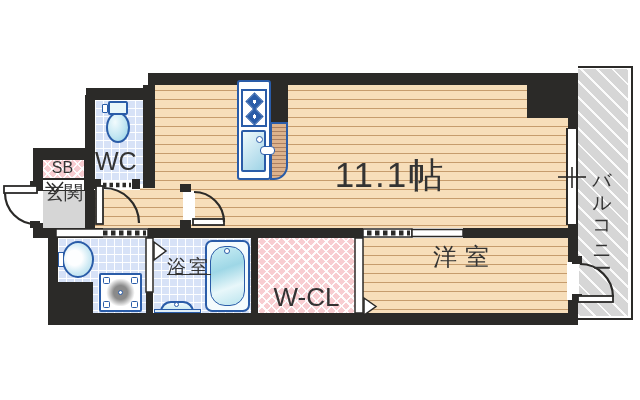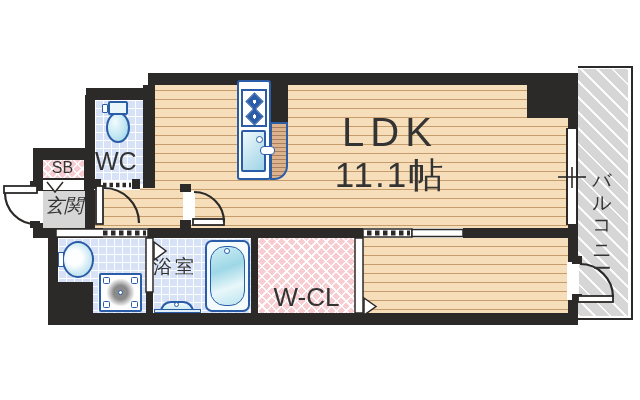--- a/index.html
+++ b/index.html
@@ -152,29 +152,29 @@
     <rect x="572" y="294" width="10" height="8" fill="#2b2a28"></rect>
     <rect x="578" y="296" width="35" height="6" fill="#ffffff" stroke="#2b2a28" stroke-width="1.8"></rect>
     <path d="M 580 264 A 33 33 0 0 1 613 297" fill="none" stroke="#2b2a28" stroke-width="2.2"></path>
 
     <line x1="558" y1="177" x2="586" y2="177" stroke="#2b2a28" stroke-width="1.6"></line>
     <line x1="572" y1="167" x2="572" y2="188" stroke="#2b2a28" stroke-width="1.6"></line>
 
     <path d="M 47 182 L 55 192 L 63 182" fill="#ffffff" stroke="#2b2a28" stroke-width="1.5"></path>
   </svg>
 
-  <div class="label" style="left:300px;top:111px;width:180px;font-size:40px;letter-spacing:6px;">LDK</div>
   <div class="label" style="left:300px;top:157px;width:180px;font-size:35px;letter-spacing:2px;">11.1帖</div>
 
+  <div class="label" style="left:380px;top:244px;width:170px;font-size:24px;letter-spacing:8px;">洋室</div>
 
   <div class="label" style="left:258px;top:284px;width:97px;font-size:26px;">W-CL</div>
 
-  <div class="label" style="left:144px;top:257px;width:62px;font-size:19px;letter-spacing:3px;">浴室</div>
+  <div class="label" style="left:158px;top:257px;width:62px;font-size:19px;letter-spacing:3px;text-decoration:underline;">浴室</div>
 
 
   <div class="label" style="left:95px;top:148px;width:36px;font-size:25px;">WC</div>
 
-  <div class="label" style="left:42px;top:196px;width:44px;font-size:19px;font-style:italic;">玄関</div>
+  <div class="label" style="left:42px;top:183px;width:44px;font-size:19px;">玄関</div>
 
   <div class="label" style="left:40px;top:160px;width:45px;font-size:16px;">SB</div>
 
   <div class="label" style="left:592px;top:122px;height:175px;font-size:19px;letter-spacing:3px;writing-mode:vertical-rl;text-orientation:mixed;">バルコニー</div>
 </div>
 
 </body></html>

